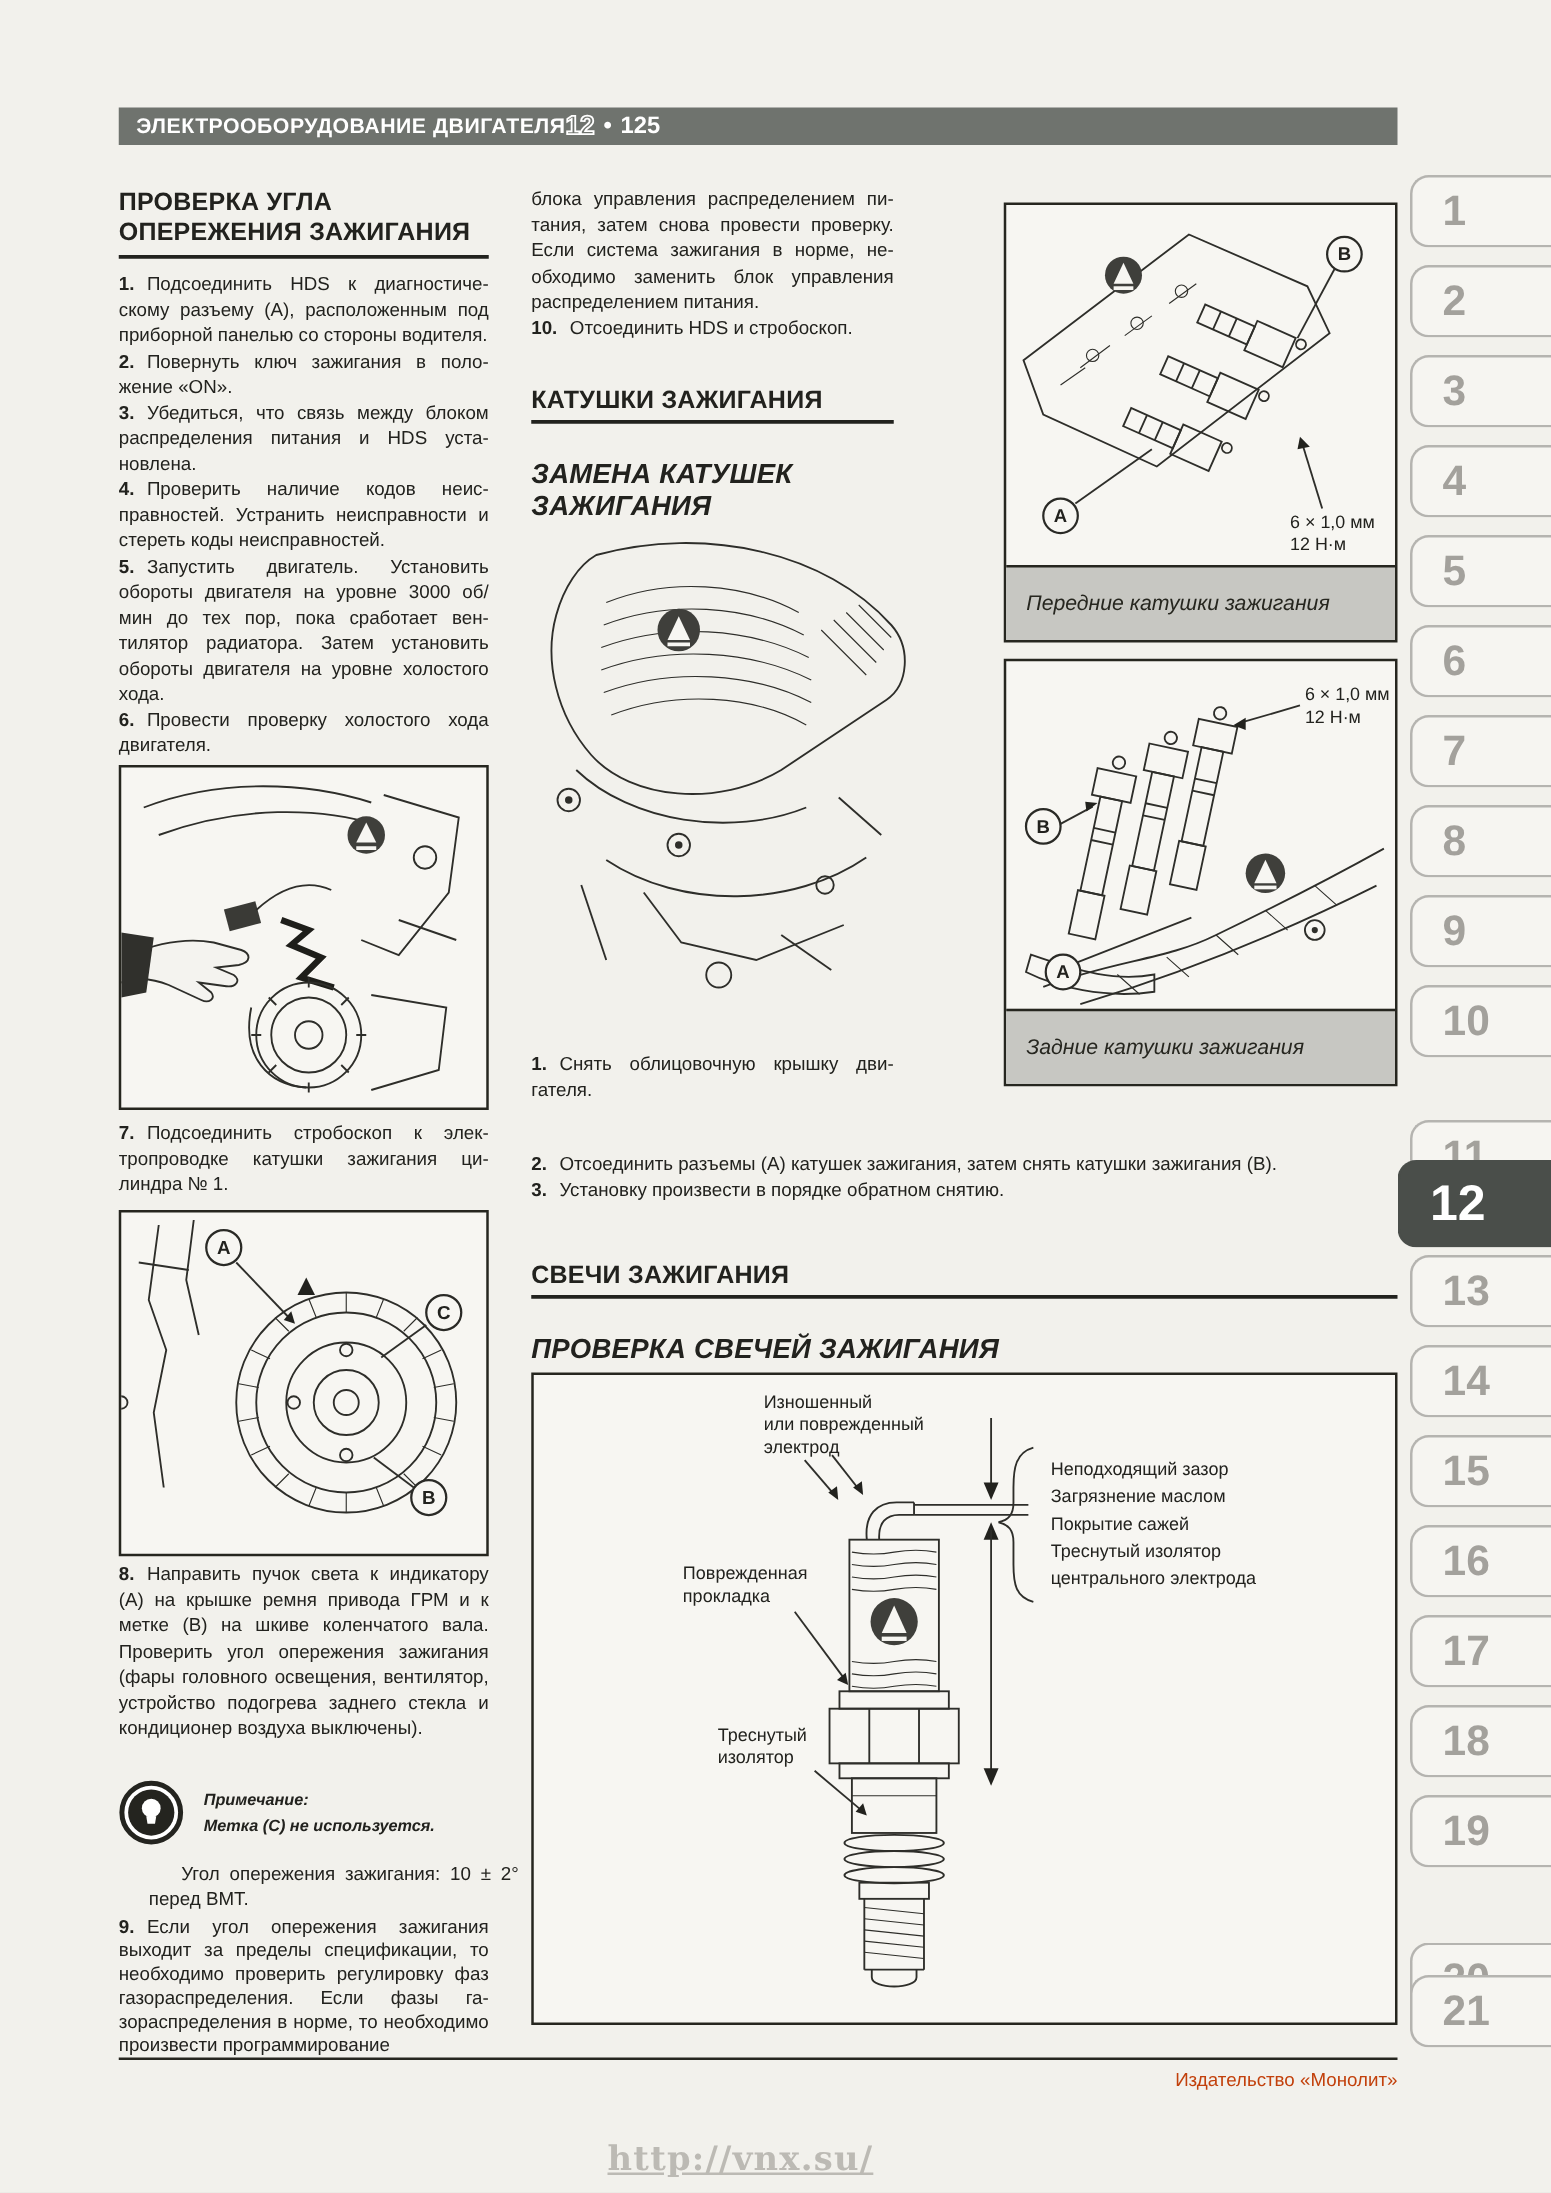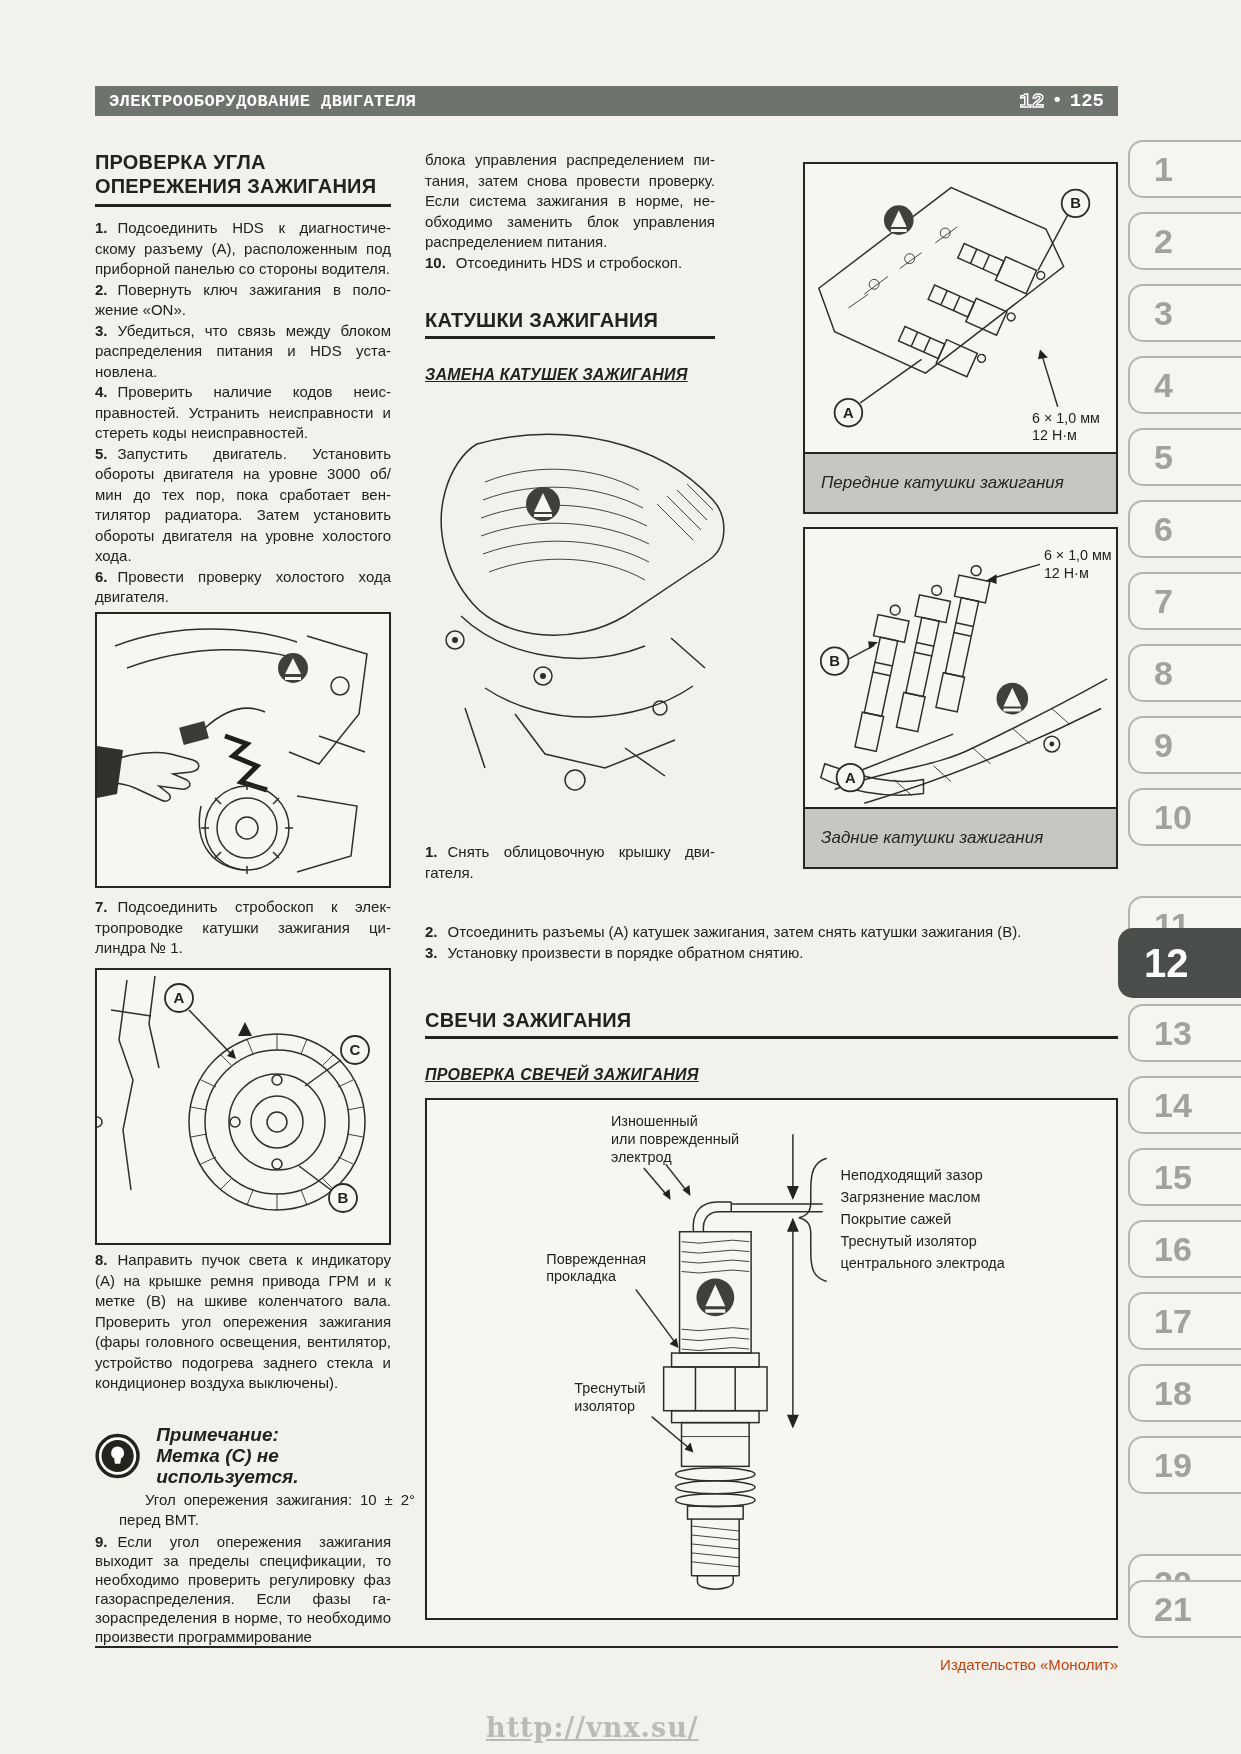--- a/index.html
+++ b/index.html
@@ -1,48 +1,48 @@
 <!DOCTYPE html>
 <html lang="ru"><head>
 <meta charset="utf-8">
 <style>
   html,body{margin:0;padding:0;background:#e7e6e2;}
   #page{position:relative;width:1241px;height:1754px;margin:0 auto;background:#f2f1ec;
         font-family:"Liberation Sans",sans-serif;color:#22221e;overflow:hidden;}
   .abs{position:absolute;}
   
   .hbar{left:95px;top:86px;width:1023px;height:30px;background:#6f736e;display:flex;
-        align-items:center;justify-content:space-between;padding:0 14px;box-sizing:border-box;font-family:Liberation Mono, monospace;}
+        align-items:center;justify-content:flex-start;padding:0 14px;box-sizing:border-box;}
   .htitle{color:#fff;font-weight:bold;font-size:17px;letter-spacing:.4px;}
   .hpage{color:#fff;font-weight:bold;font-size:19px;display:flex;gap:7px;align-items:center;}
   .hchap{color:#6f736e;-webkit-text-stroke:1.4px #ffffff;font-weight:800;font-size:21px;}
   
   .colL{left:95px;width:296px;}
   .colM{left:425px;width:290px;}
   .colW{left:425px;width:693px;}
   .h1{font-size:20px;font-weight:bold;line-height:24px;letter-spacing:.2px;}
   .rule3{height:3px;background:#22221e;}
-  .h2{font-size:16px;font-weight:bold;font-style:italic;letter-spacing:.2px;text-decoration:underline;}
+  .h2{font-size:22px;font-weight:bold;font-style:italic;letter-spacing:.2px;}
   .body{font-size:15px;line-height:20.5px;text-align:justify;}
   .step{margin:0;}
   .step .num{font-weight:bold;padding-right:10px;}
   .fig{border:2px solid #26261f;background:#f7f6f2;box-sizing:border-box;}
   .figcap{position:absolute;left:0;right:0;bottom:0;height:58px;background:#c7c7c2;
           border-top:2px solid #26261f;display:flex;align-items:center;padding-left:16px;
           font-style:italic;font-size:17px;font-weight:500;color:#26261f;}
   
   .tab{position:absolute;left:1128px;width:113px;height:58px;background:#f6f5f1;
        border:2px solid #b5b4b0;border-right:none;border-radius:15px 0 0 15px;
        color:#a3a19c;font-size:34px;font-weight:bold;display:flex;align-items:center;
        padding-left:24px;box-sizing:border-box;}
   .tab.active{left:1118px;width:123px;height:70px;background:#4a4e4a;border-color:#4a4e4a;
        color:#ffffff;font-size:40px;}
   
   .note{display:flex;gap:16px;align-items:center;}
-  .notetext{font-weight:bold;font-style:italic;font-size:19px;line-height:21px;}
+  .notetext{font-weight:bold;font-style:italic;font-size:13px;line-height:21px;}
   .spec{font-size:15px;line-height:20px;text-indent:26px;text-align:justify;margin-left:24px;}
   
   .frule{left:95px;top:1646px;width:1023px;height:2px;background:#26261f;}
   .publisher{left:618px;top:1656px;width:500px;text-align:right;font-size:15px;color:#c2410c;}
   .watermark{left:486px;top:1712px;font-family:"DejaVu Serif",serif;font-weight:bold;
              font-size:27px;color:#bcbab4;letter-spacing:1px;text-decoration:underline;}
   svg{display:block;}
   svg text{font-family:"Liberation Sans",sans-serif;fill:#22221e;}
   .cl{font-size:15px;font-weight:bold;text-anchor:middle;}
   .lbl{font-size:14.5px;}

